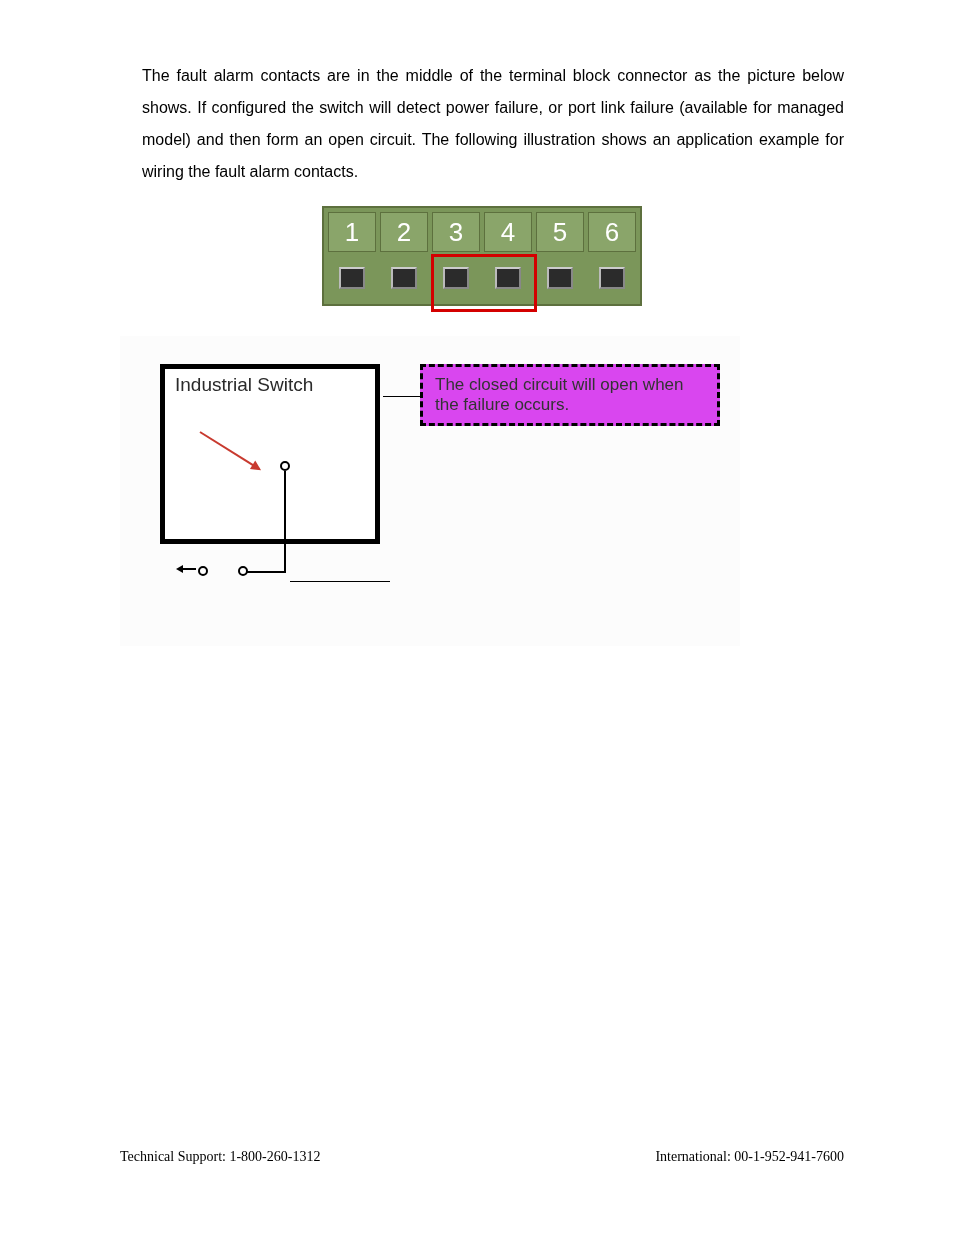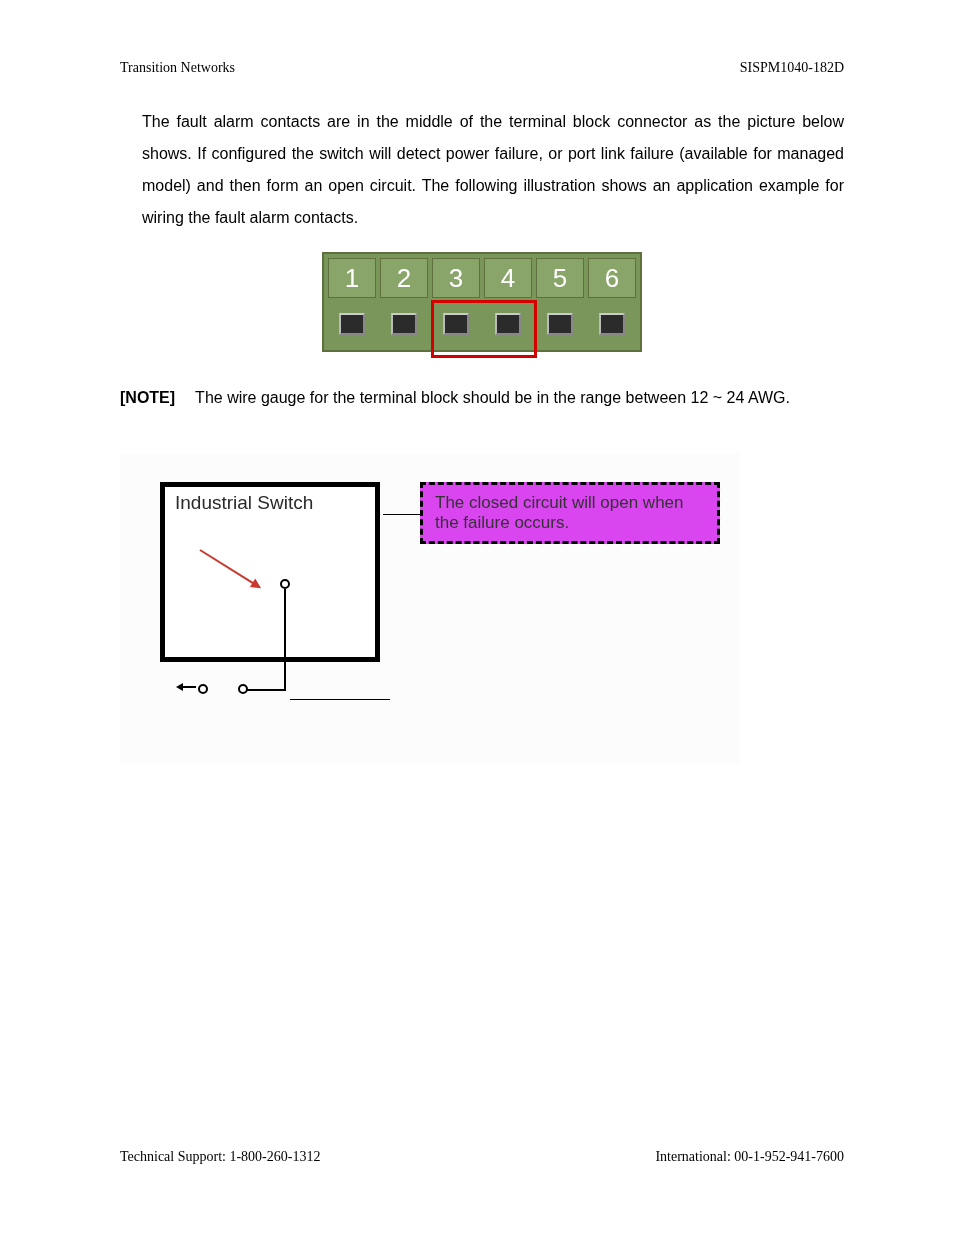--- a/index.html
+++ b/index.html
@@ -43,24 +43,20 @@
   .leadline { position: absolute; background: #000; height: 1px; }
   .lead-top { left: 263px; top: 60px; width: 37px; }
   .lead-bot { left: 170px; top: 245px; width: 100px; }
   .ftr { position: absolute; bottom: 70px; left: 120px; right: 110px; display: flex; justify-content: space-between; font-size: 14px; font-family: "Times New Roman", serif; }
 </style>
 </head>
 <body>
 
 <div class="page">
 
-  <div class="hdr">
-    <span>Transition Networks</span>
-    <span>SISPM1040-182D</span>
-  </div>
 
 
   <p class="body-text">The fault alarm contacts are in the middle of the terminal block connector as the picture below shows. If configured the switch will detect power failure, or port link failure (available for managed model) and then form an open circuit. The following illustration shows an application example for wiring the fault alarm contacts.</p>
 
   <div class="tb-wrap">
     <div class="termblock">
       <div class="tb-frame">
         <div class="tb-row">
           <div class="tb-cell">1</div>
           <div class="tb-cell">2</div>
@@ -88,24 +84,20 @@
             </div>
           <div class="tb-port">
               <div class="tb-port-inner"></div>
             </div>
         </div>
       </div>
     </div>
   </div>
 
 
-  <div class="note-row">
-    <div class="note-label">[NOTE]</div>
-    <div>The wire gauge for the terminal block should be in the range between 12 ~ 24 AWG.</div>
-  </div>
 
   <div class="diagram-wrap">
     <div class="diagram">
       <div class="switch-box"></div>
       <div class="switch-label">Industrial Switch</div>
       <div class="arrow"></div>
       <div class="node node-top"></div>
       <div class="wire w1"></div>
       <div class="wire w2"></div>
       <div class="node node-bl"></div>

